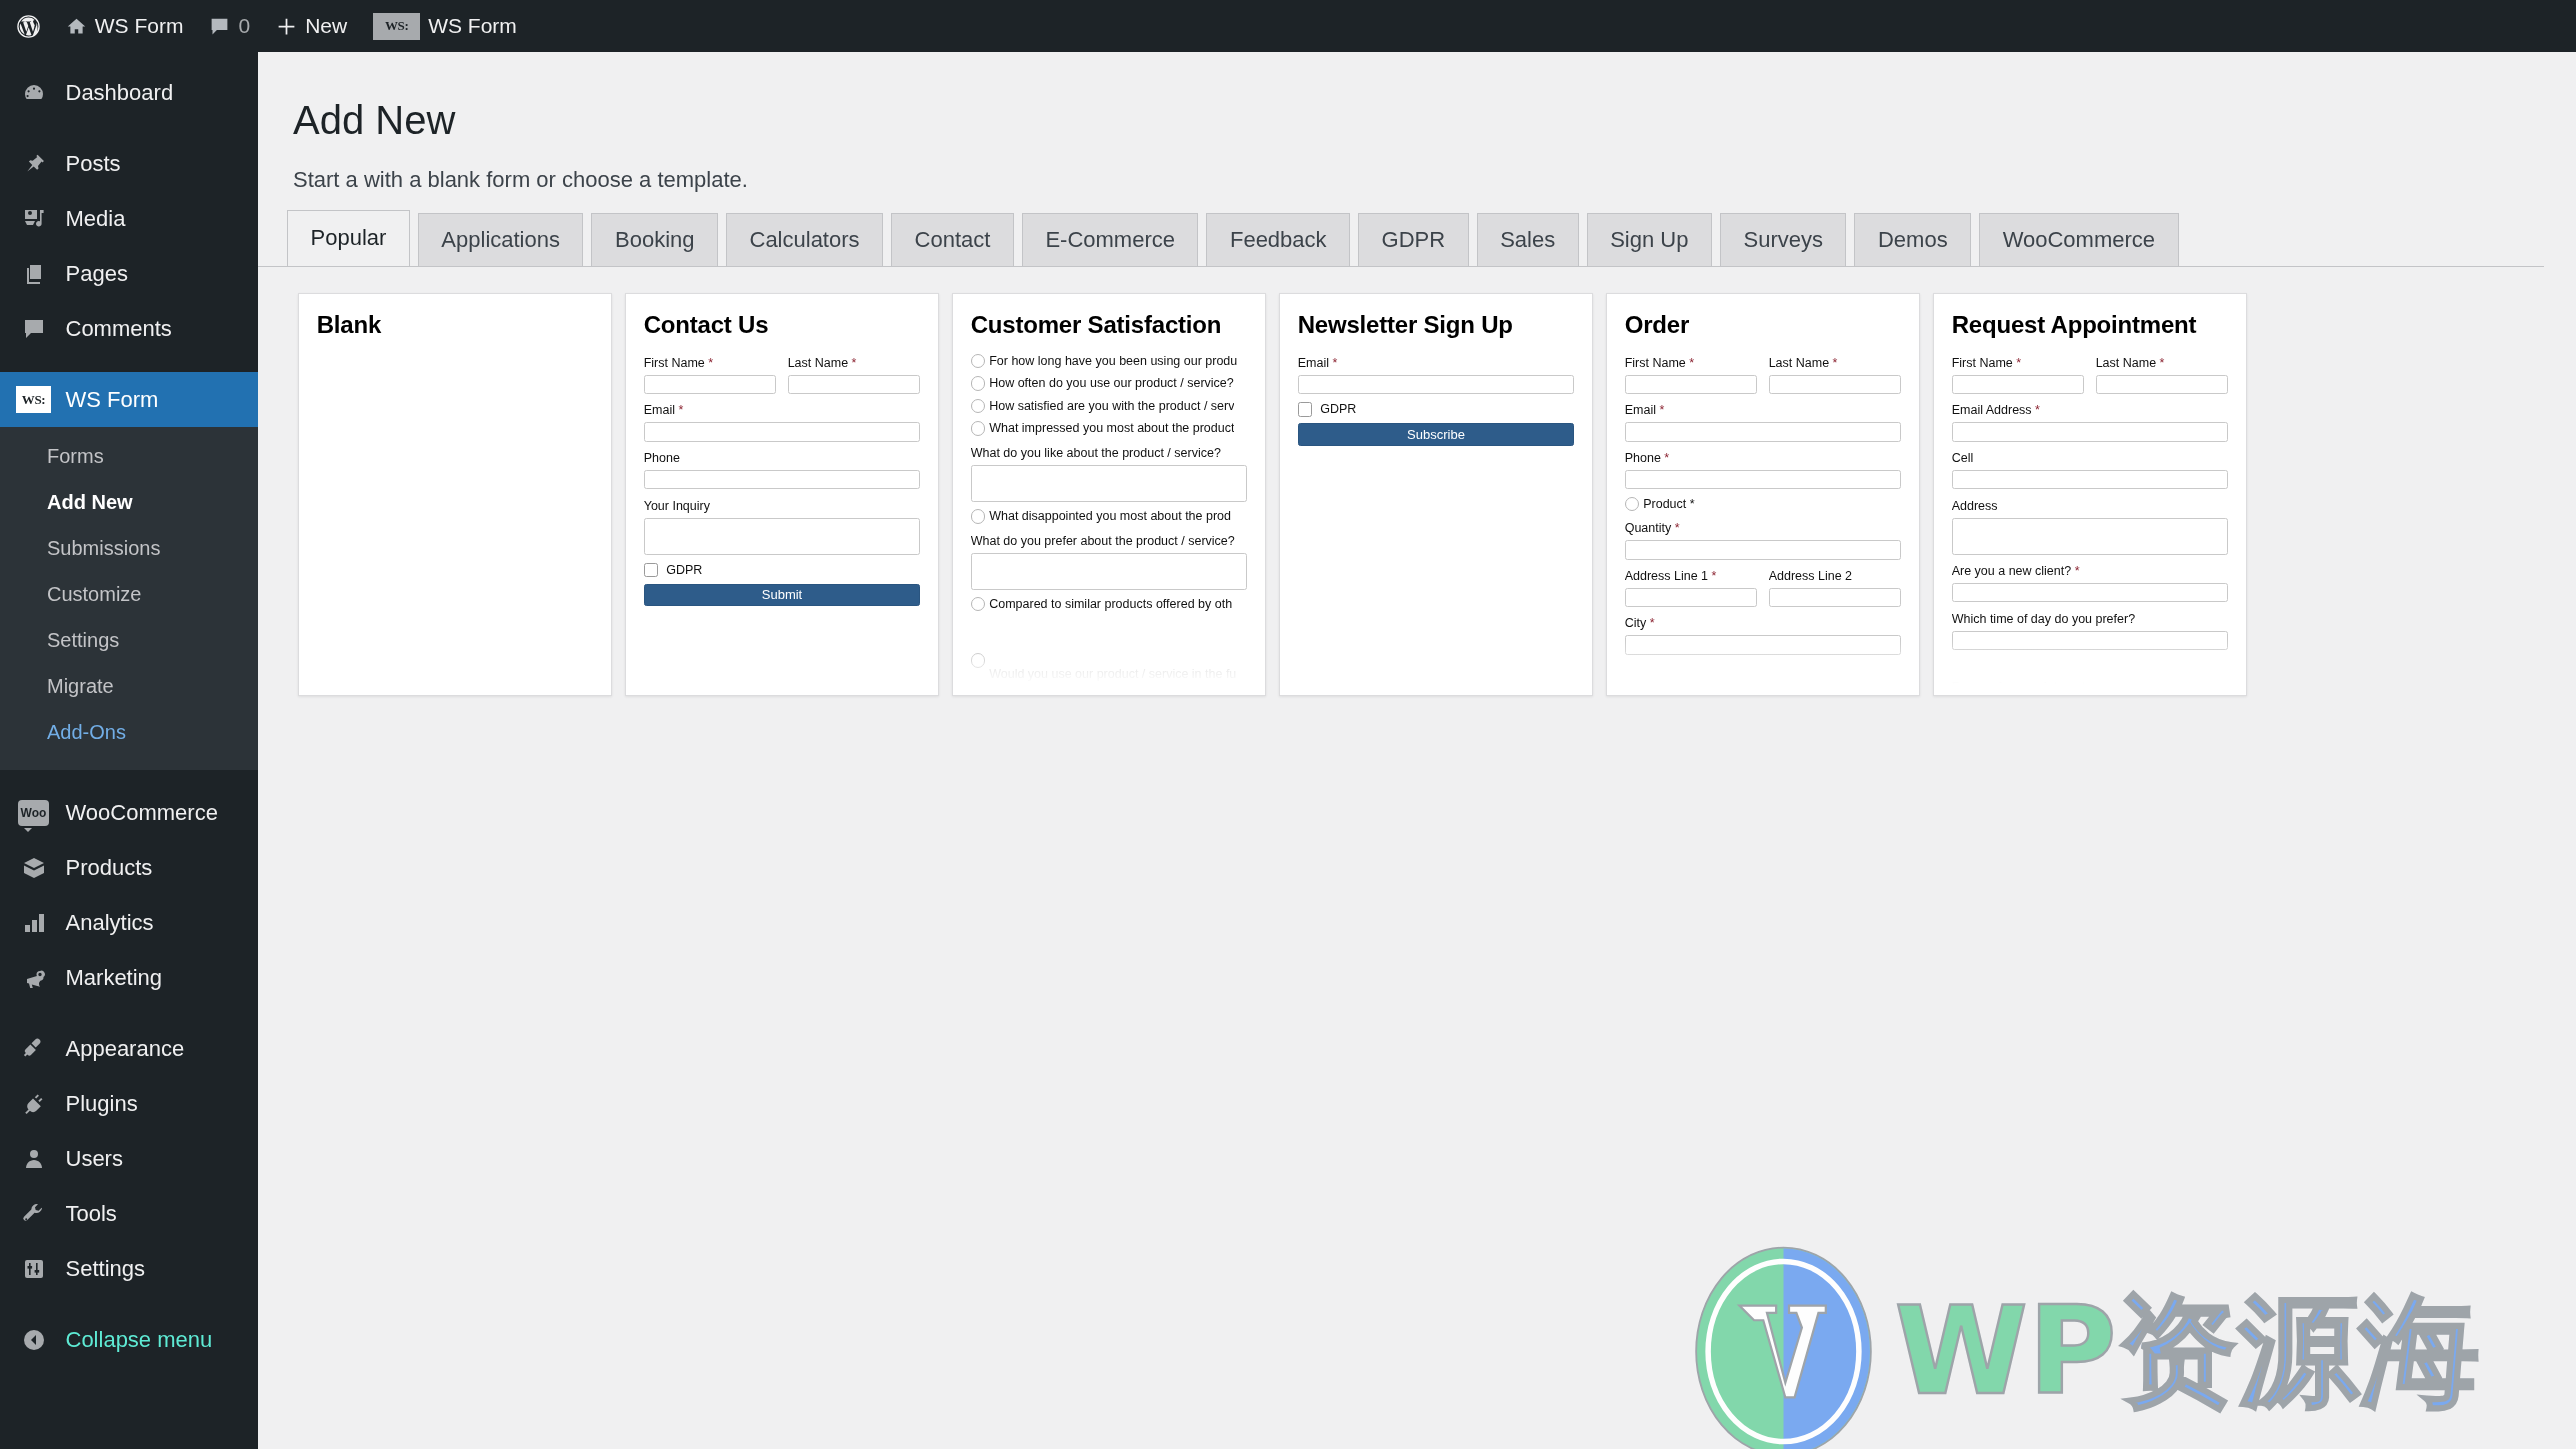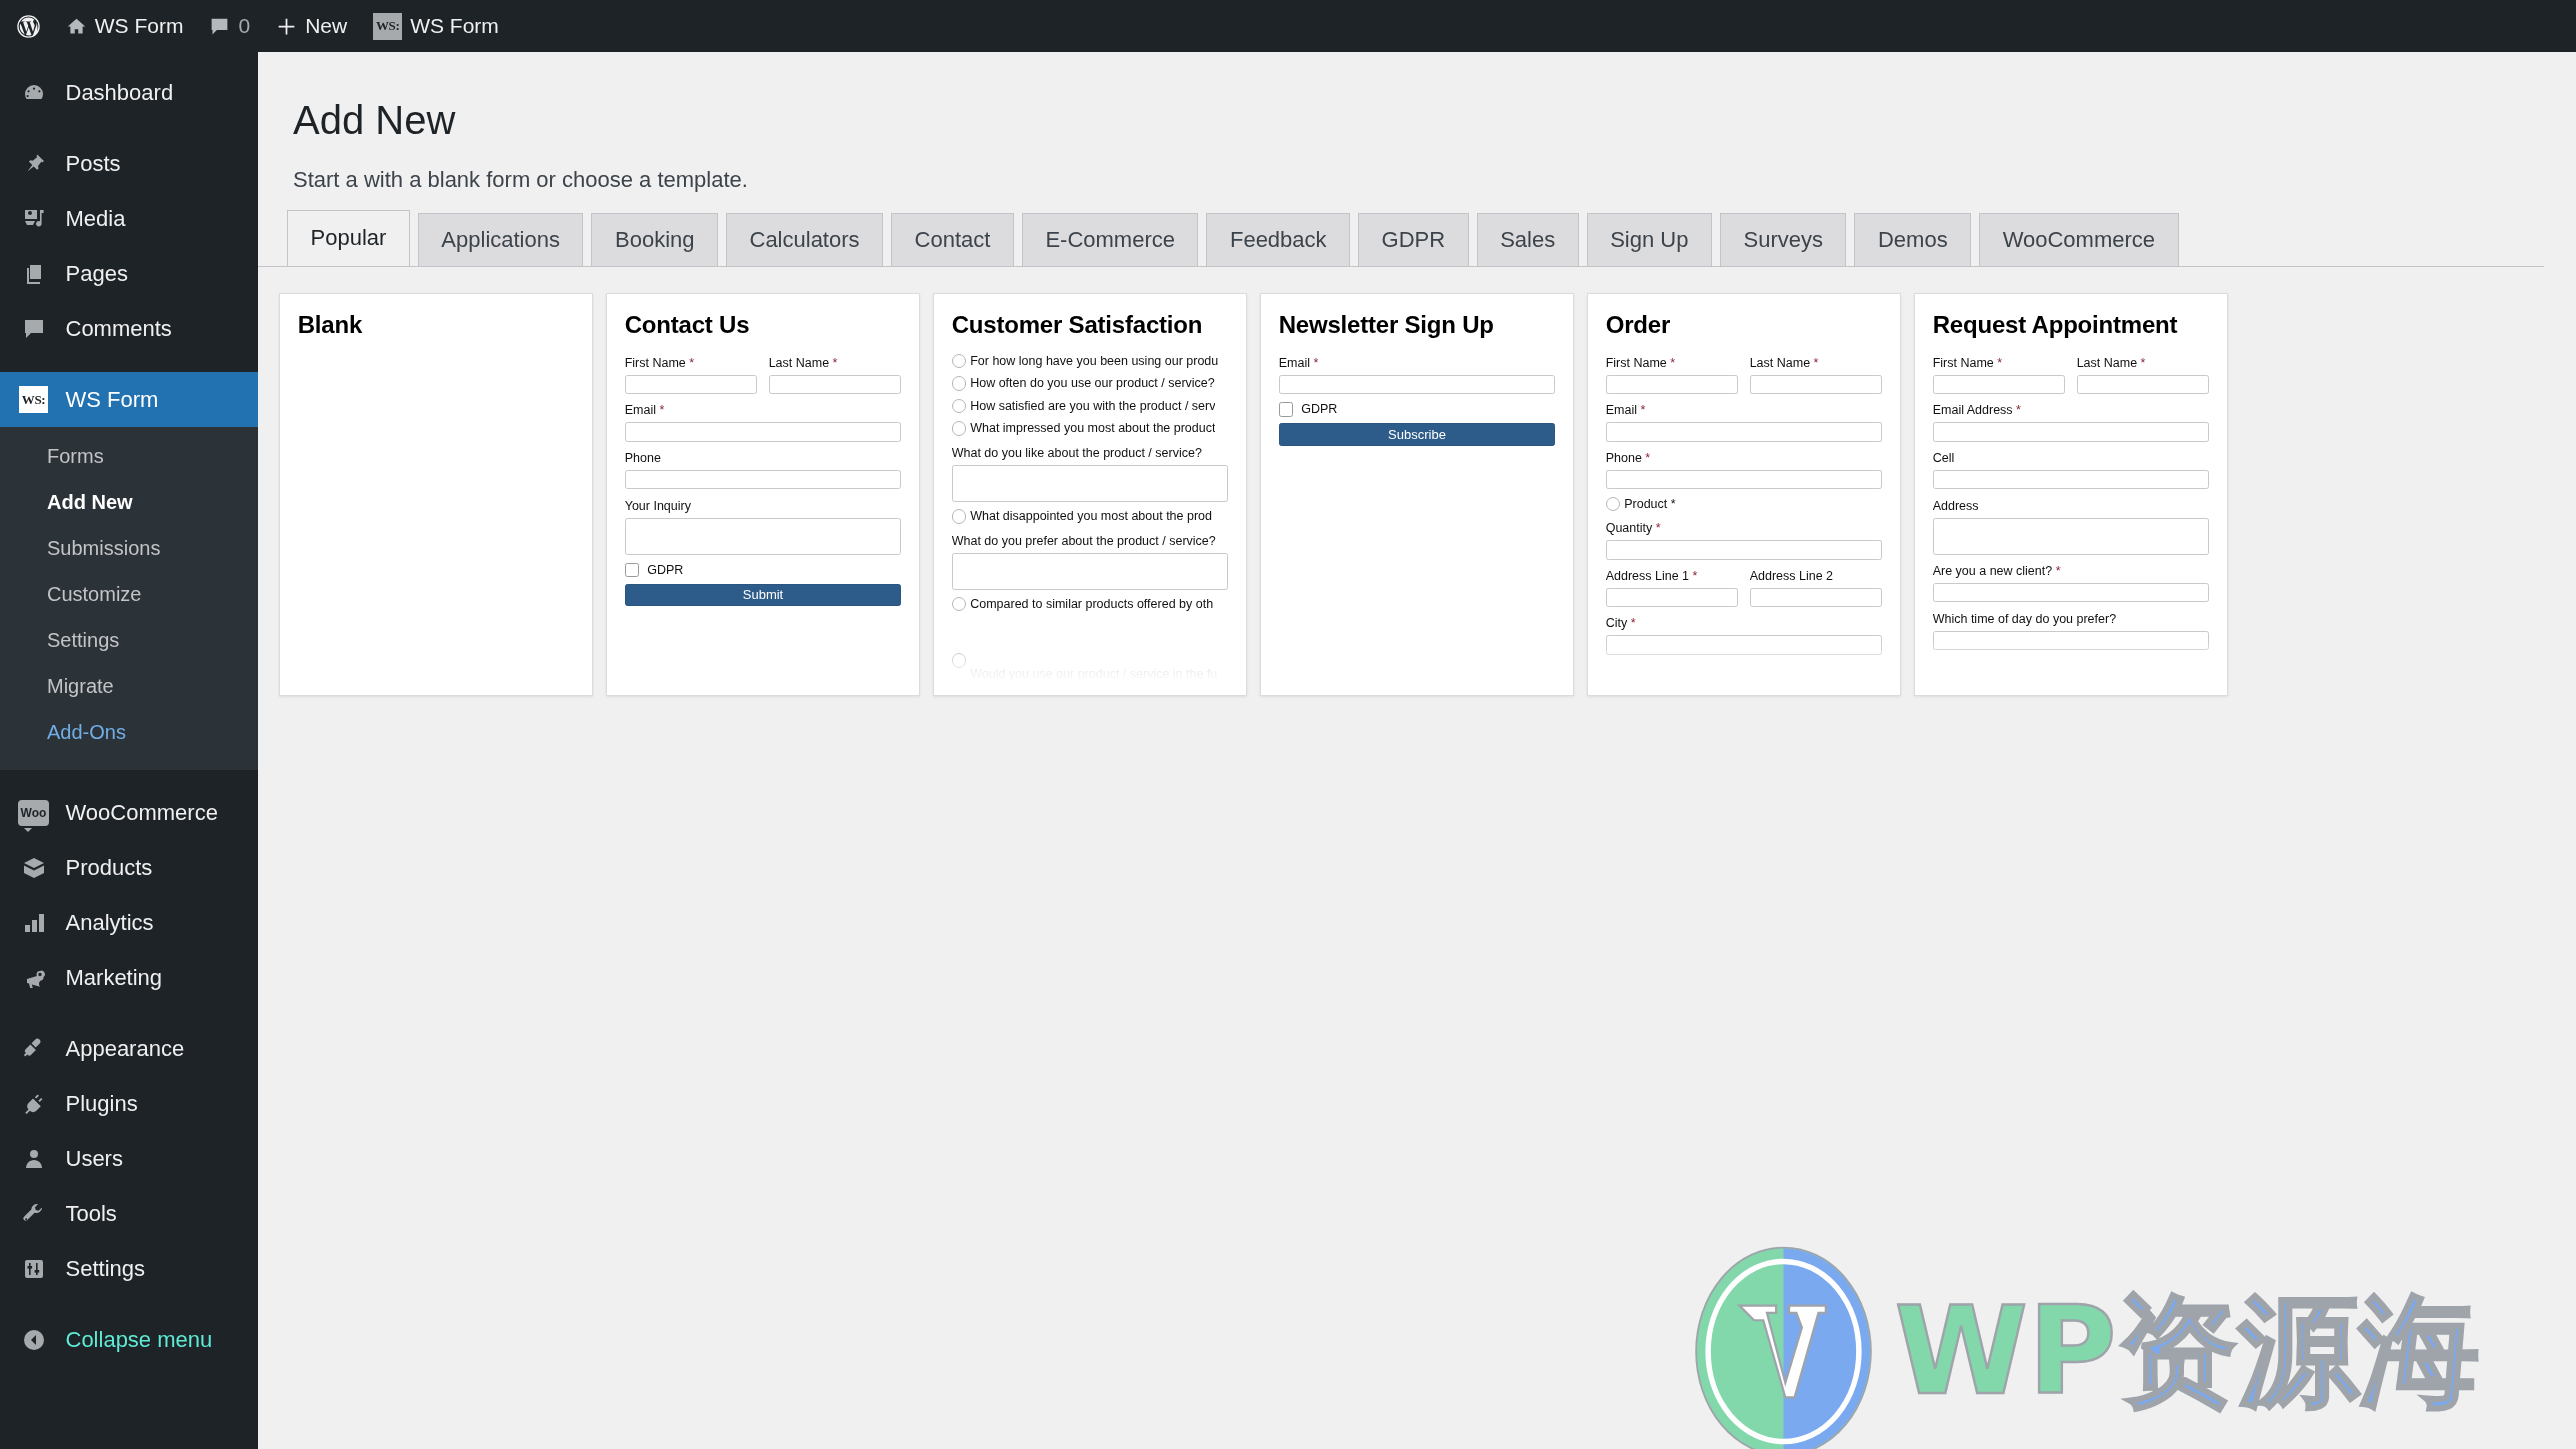--- a/index.html
+++ b/index.html
@@ -63,21 +63,21 @@
     display: block; padding: 8px 0 8px 47px;
     font-size: 20px; color: #c3c4c7; line-height: 1.5;
   }
   .submenu-item.active { color: #fff; font-weight: bold; }
   .submenu-item.link { color: #72aee6; }
   .menu-sep { height: 16px; }
   .collapse-item { color: #5eead4; }
 
   
   .ws-badge {
-    width: 29px; height: 27px; background: #a7aaad; color: #1d2327;
+    width: 47px; height: 27px; background: #a7aaad; color: #1d2327;
     font-size: 13px; font-weight: bold; letter-spacing: -0.4px;
     display: flex; align-items: center; justify-content: center;
     font-family: "Liberation Serif", serif;
   }
   .ws-badge.white { background: #fff; color: #1d2327; }
 
   .woo-badge {
     width: 31px; height: 26px; background: #a7aaad; color: #1d2327;
     font-size: 12px; font-weight: bold; border-radius: 4px;
     display: flex; align-items: center; justify-content: center;
@@ -127,21 +127,21 @@
   }
   .tab.active {
     background: #f0f0f1; color: #1d2327;
     height: 56px;
     border-color: #c3c4c7;
   }
 
   
   #grid {
     display: flex; gap: 13px;
-    padding: 26px 0 0 21px;
+    padding: 26px 0 0 40px;
   }
   .tpl-card {
     width: 314px; height: 403px;
     background: #fff;
     border: 0.8px solid #dcdcde;
     box-shadow: 0 0.8px 2.4px rgba(0,0,0,0.08);
     overflow: hidden;
     position: relative;
     padding: 17.7px 17.7px 0 17.7px;
   }

